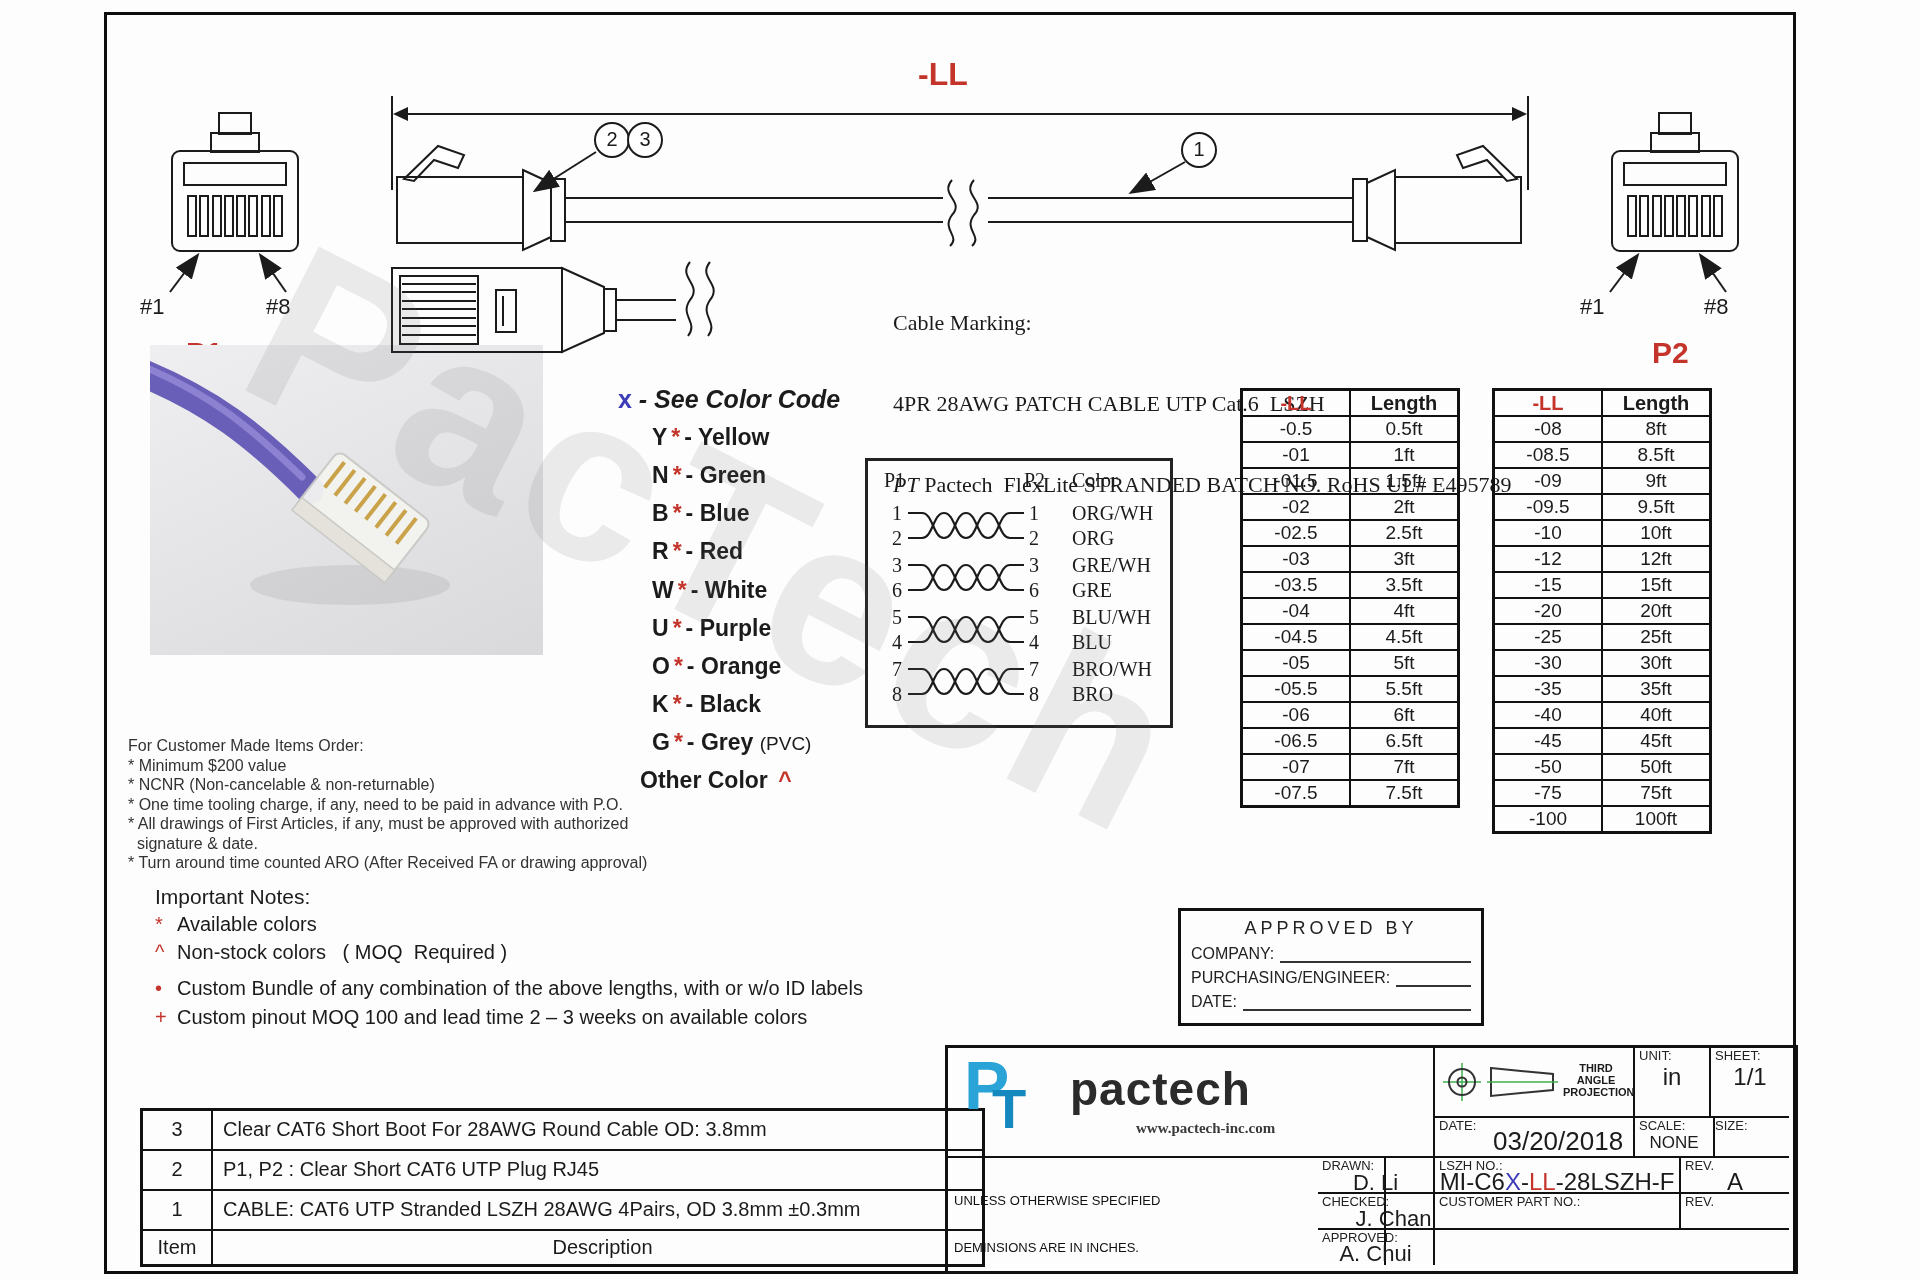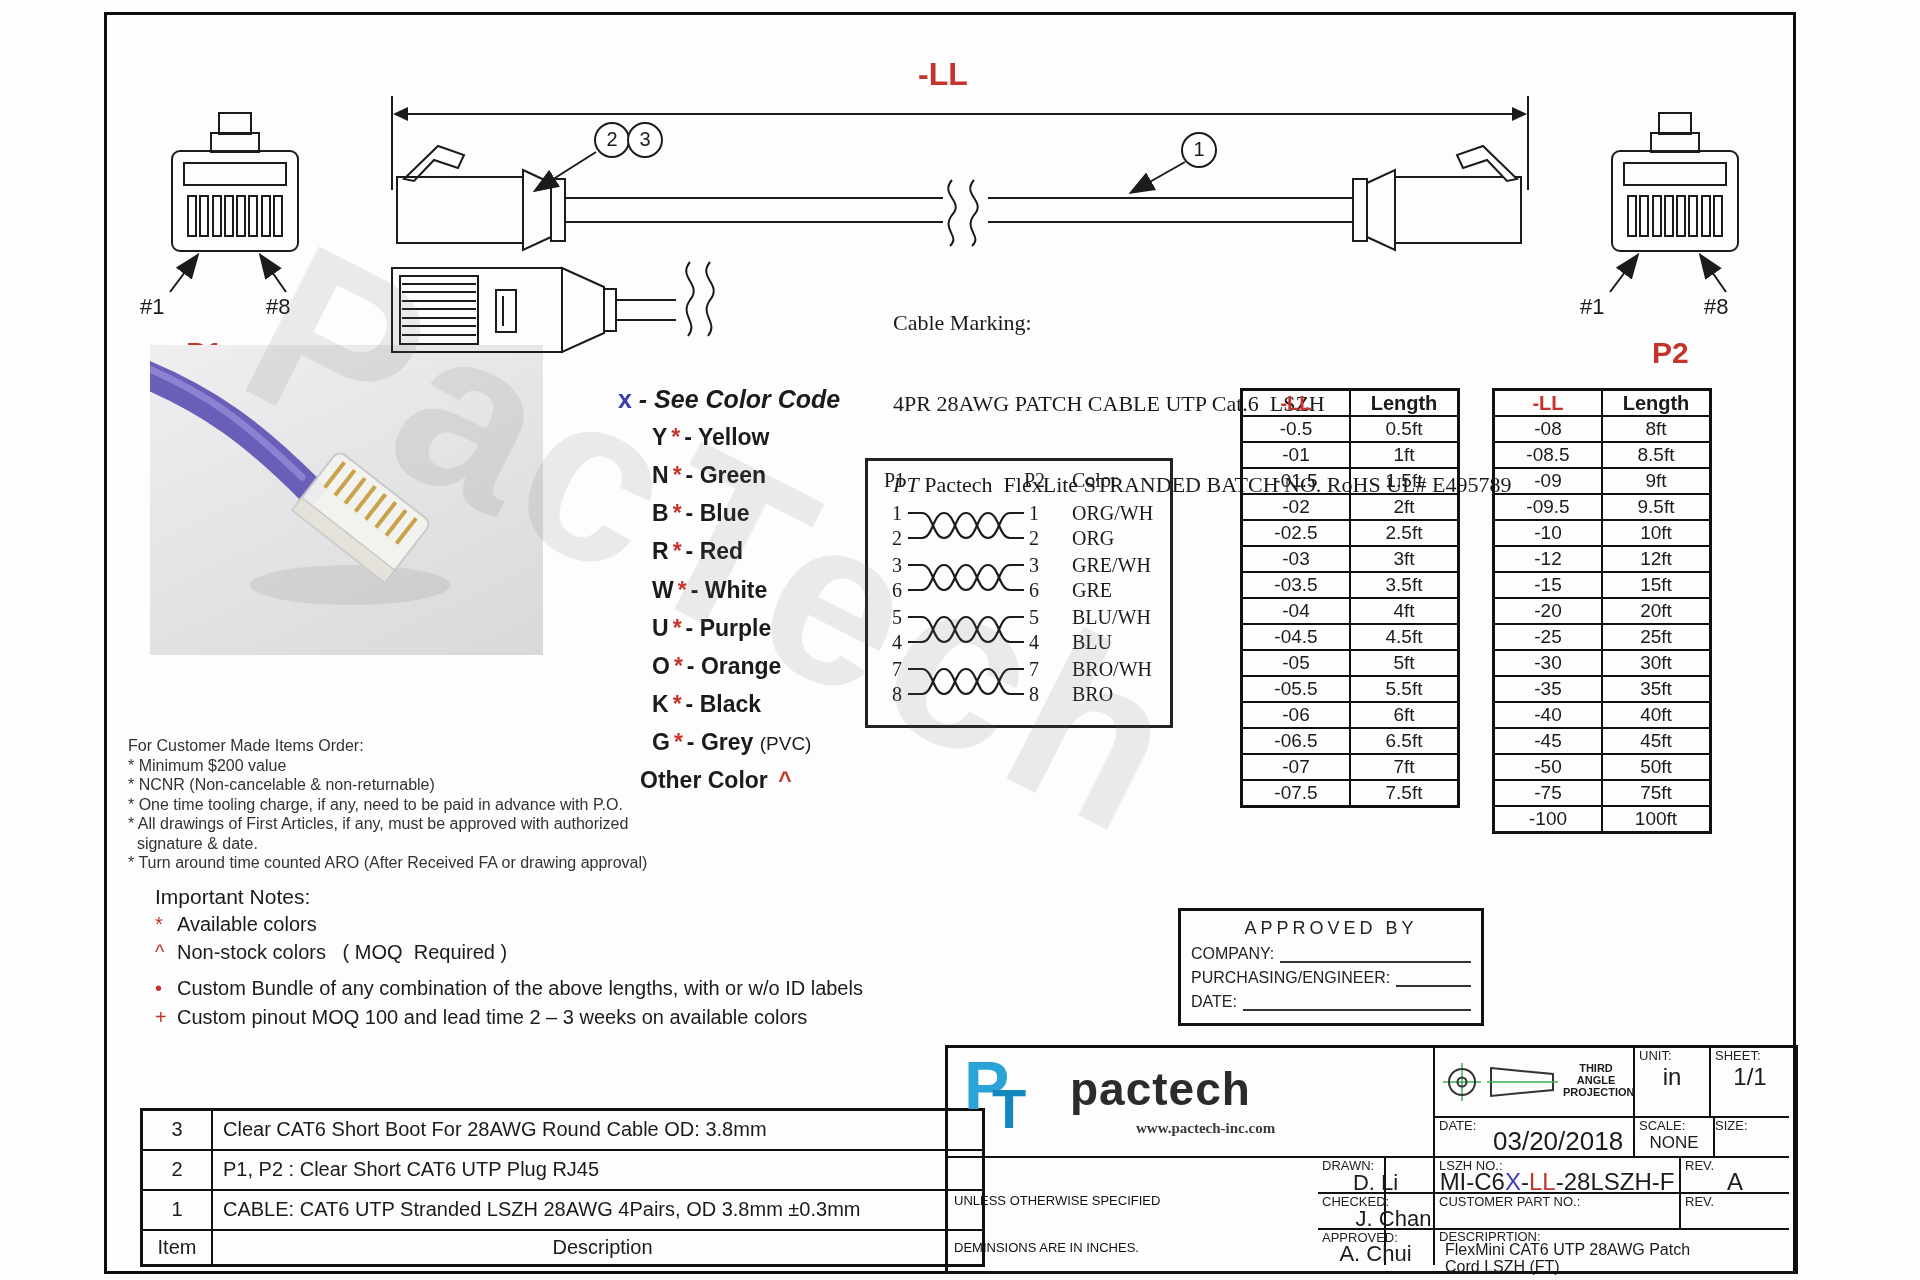--- a/index.html
+++ b/index.html
@@ -522,23 +522,16 @@
     <div class="cell br bb" style="left:487px;top:146px;width:246px;height:36px;">
       <span class="lbl" style="position:absolute;left:0;top:0;">CUSTOMER PART NO.:</span>
     </div>
     <div class="cell bb" style="left:733px;top:146px;width:108px;height:36px;">
       <span class="lbl" style="position:absolute;left:0;top:0;">REV.</span>
     </div>
     <div class="cell br" style="left:370px;top:182px;width:117px;height:35px;">
       <span class="lbl" style="position:absolute;left:0;top:0;">APPROVED:</span>
       <div class="val-c" style="margin-top:11px;">A. Chui</div>
     </div>
-    <div class="cell" style="left:487px;top:182px;width:354px;height:35px;">
-      <span class="lbl" style="position:absolute;left:0;top:-1px;">DESCRIPRTION:</span>
-      <div class="abs" style="left:10px;top:11px;font-size:16px;line-height:17px;">
-        <div>FlexMini CAT6 UTP 28AWG Patch</div>
-        <div>Cord LSZH (FT)</div>
-      </div>
-    </div>
   </div>
 
   <div class="abs watermark">PacTech</div>
 </div>
 
 </body></html>

